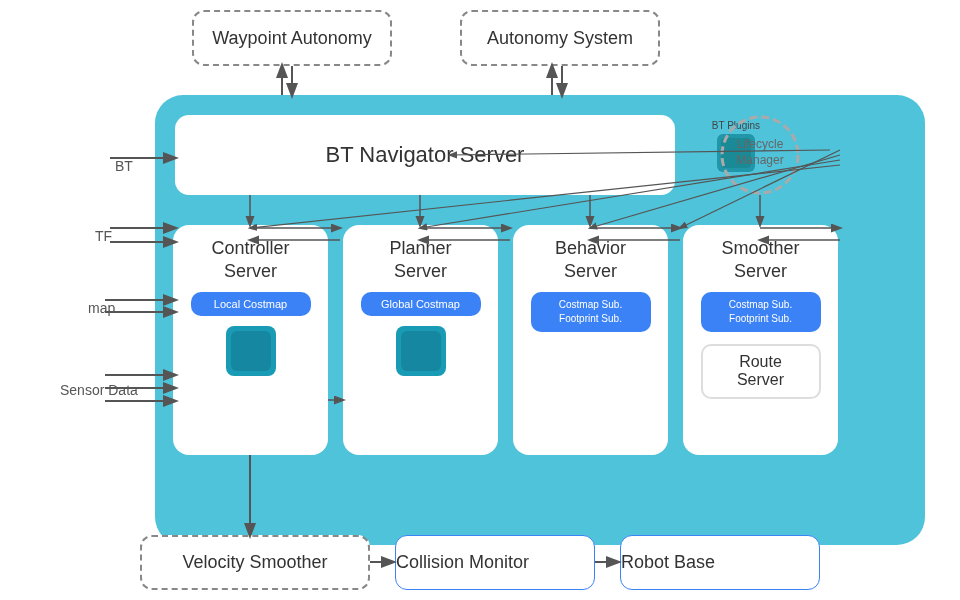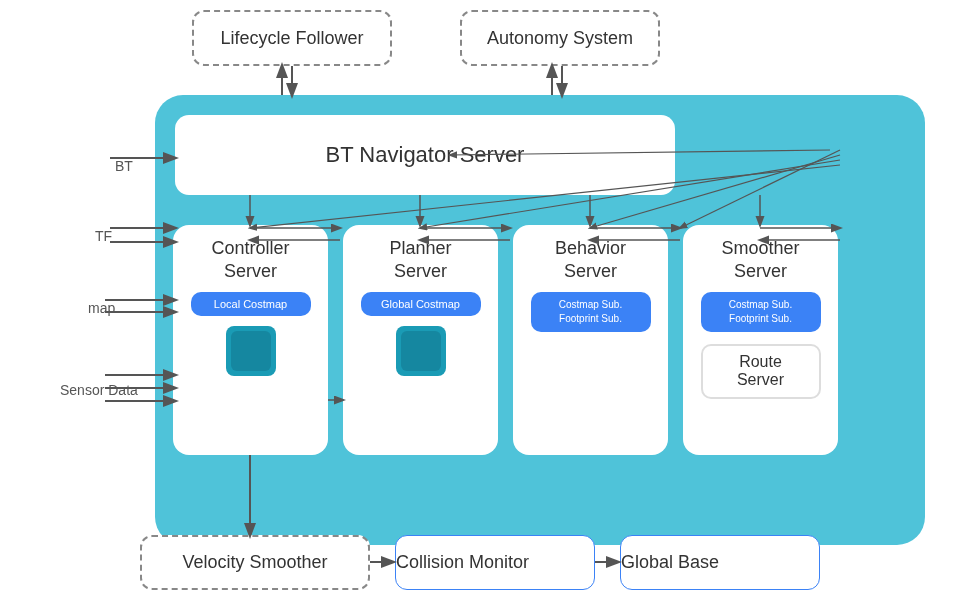--- a/index.html
+++ b/index.html
@@ -261,41 +261,52 @@
     }
   </style>
 </head>
 <body>
 
 <div class="diagram-container">
 
   <div class="main-blue-box"></div>
 
   <div class="dashed-box waypoint-follower">
-    <span>Lifecycle Follower</span>
+    <span>Waypoint Autonomy</span>
   </div>
   <div class="dashed-box autonomy-system">
     <span>Autonomy System</span>
   </div>
 
   <div class="dashed-box velocity-smoother">
     <span>Velocity Smoother</span>
   </div>
   <div class="solid-box collision-monitor">
     <span>Collision Monitor</span>
   </div>
   <div class="solid-box robot-base">
-    <span>Global Base</span>
+    <span>Robot Base</span>
   </div>
 
   <div class="bt-navigator">
     <span>BT Navigator Server</span>
   </div>
 
-
+  <div class="bt-plugins-badge">
+    <span class="bt-plugins-label">BT Plugins</span>
+    <div class="plugin-icon"></div>
+  </div>
+
+  <div style="position:absolute; right:155px; top:110px; width:90px; height:90px;">
+    <svg width="90" height="90">
+      <circle cx="45" cy="45" r="38" fill="none" stroke="#aaa" stroke-width="3" stroke-dasharray="8,4"></circle>
+      <text x="45" y="38" text-anchor="middle" font-size="12" fill="#666">Lifecycle</text>
+      <text x="45" y="54" text-anchor="middle" font-size="12" fill="#666">Manager</text>
+    </svg>
+  </div>
 
   <div class="server-card controller-server">
     <div class="server-card-title">Controller<br>Server</div>
     <div class="costmap-badge">
       <span>Local Costmap</span>
     </div>
     <div class="costmap-icon-box"></div>
   </div>
 
   <div class="server-card planner-server">

